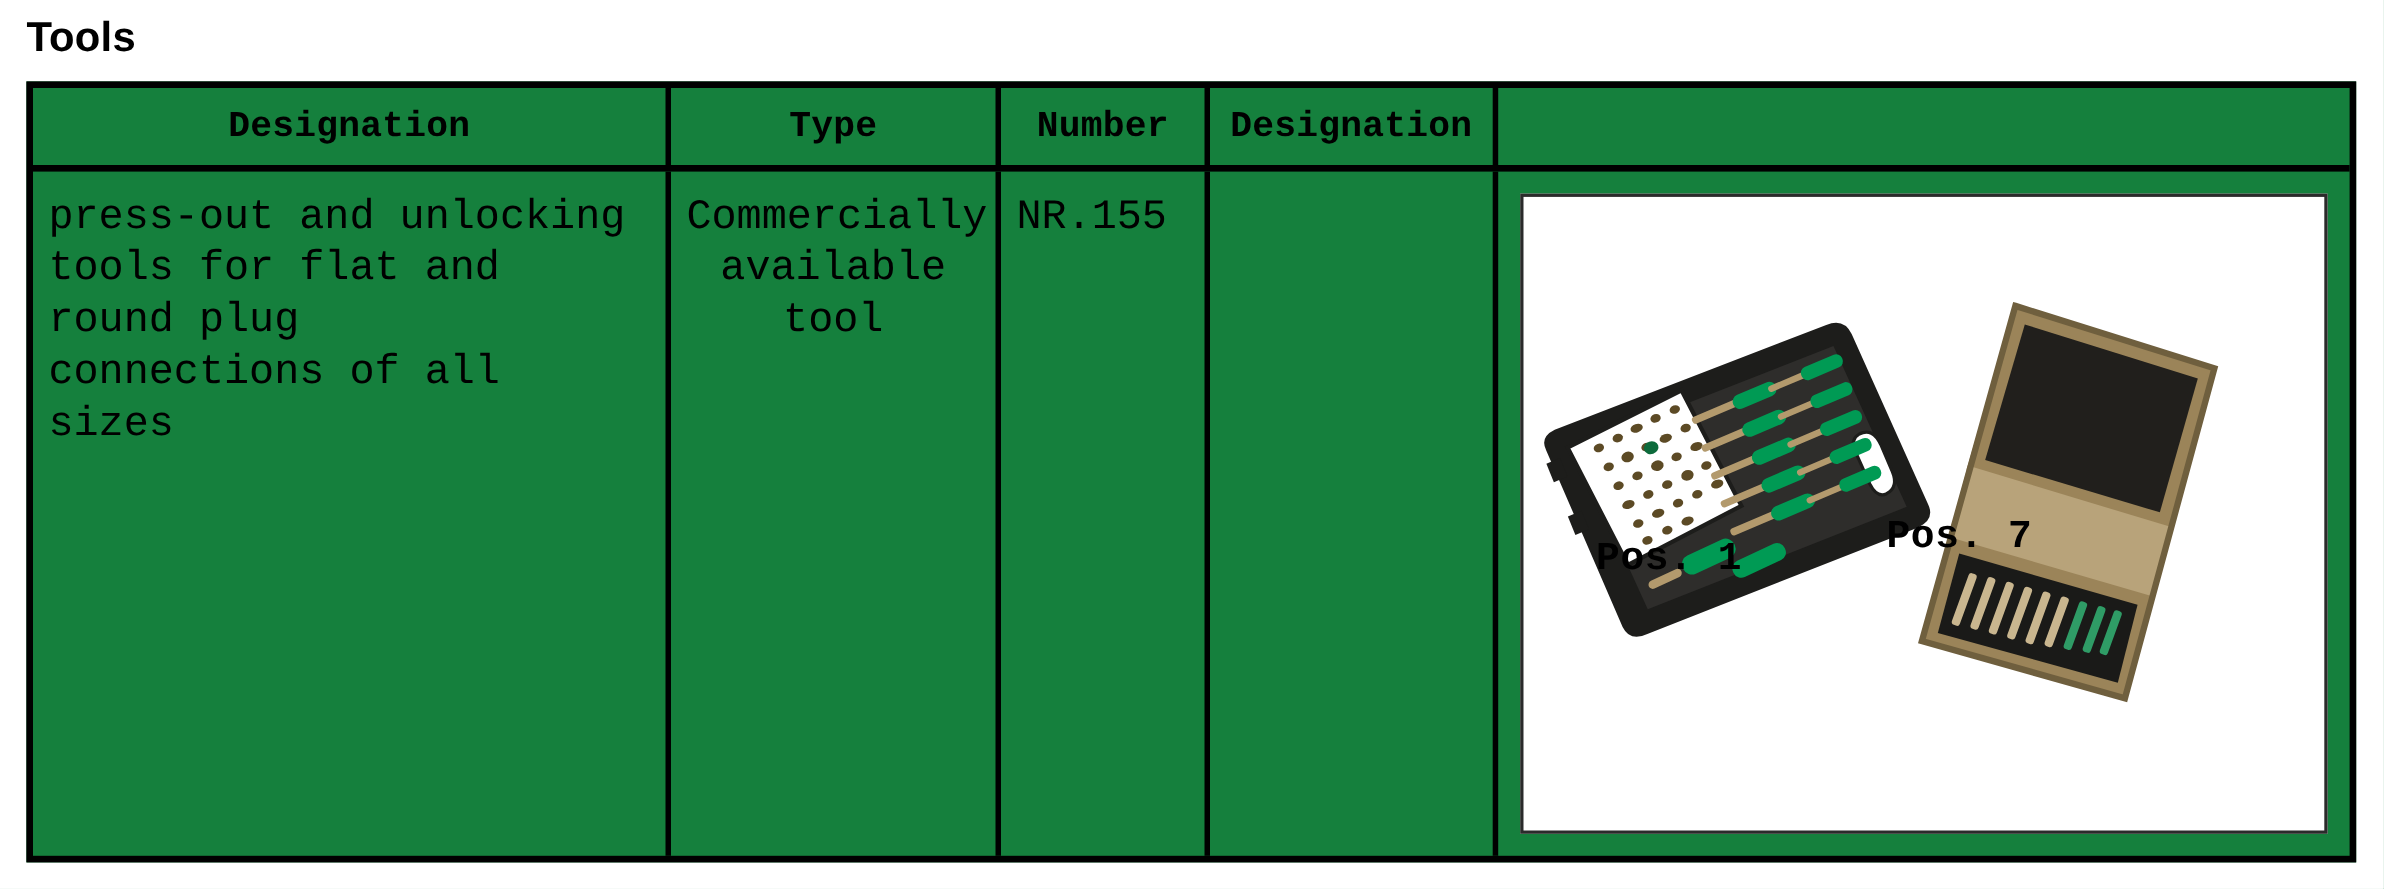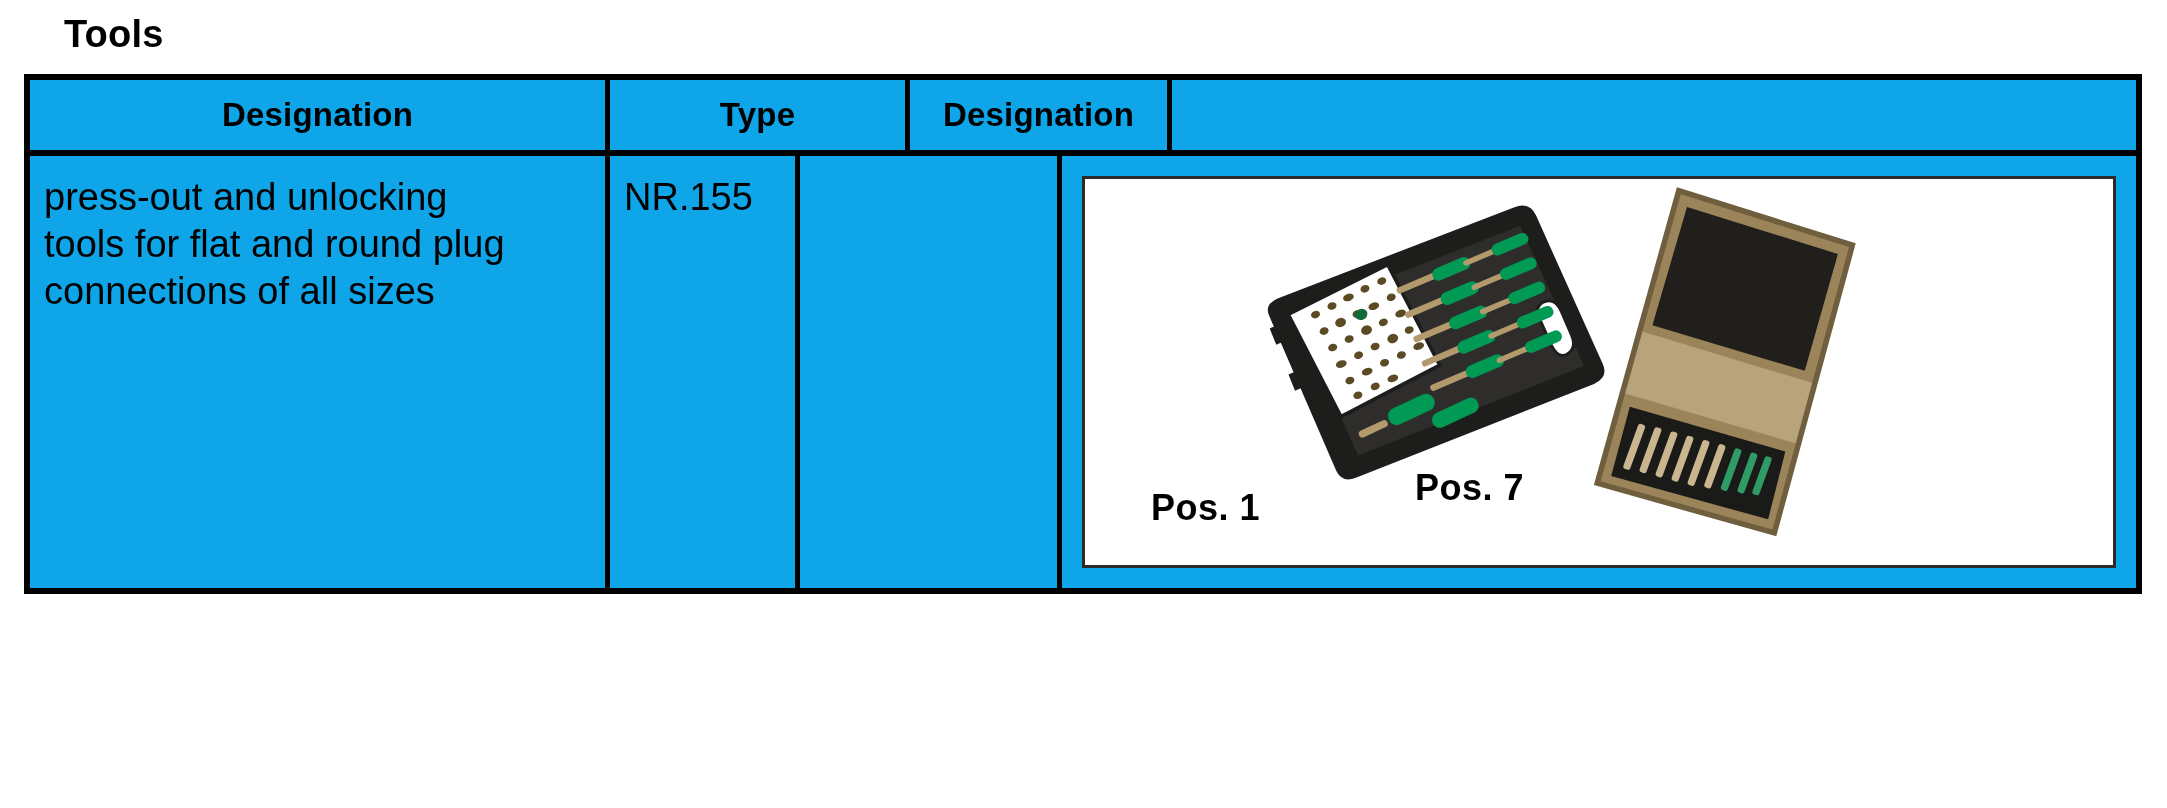--- a/index.html
+++ b/index.html
@@ -18,33 +18,33 @@
 
   
   .page-title {
     position: absolute;
     left: 24px;
     top: 12px;
     font-size: 38px;
     font-weight: bold;
     letter-spacing: 0.2px;
     line-height: 44px;
-    margin-left: 40px;
   }
 
   
   .tools-table {
     position: absolute;
     left: 24px;
     top: 74px;
     width: 2118px;
-    height: 520px;
+    height: 710px;
     border: 6px solid #000000;
     box-sizing: border-box;
-    background: #0ea5e9;
+    background: #15803d;
+    font-family: Liberation Mono, monospace;
   }
 
   .table-inner {
     display: flex;
     flex-direction: column;
     width: 100%;
     height: 100%;
   }
 
   .header-row {
@@ -133,32 +133,37 @@
 <body>
 
 <div class="page-title">Tools</div>
 
 <div class="tools-table">
   <div class="table-inner">
 
     <div class="header-row">
       <div class="cell header-cell col-designation">Designation</div>
       <div class="cell header-cell col-type">Type</div>
+      <div class="cell header-cell col-number">Number</div>
       <div class="cell header-cell col-description">Designation</div>
       <div class="cell header-cell col-image"></div>
     </div>
 
     <div class="body-row">
 
       <div class="cell body-cell col-designation">
         <span class="desig-text">press-out and unlocking
 tools for flat and round plug
 connections of all sizes</span>
       </div>
 
+      <div class="cell body-cell col-type">
+        <span class="type-text">Commercially
+available tool</span>
+      </div>
 
       <div class="cell body-cell col-number align-center">
         <span class="number-text">NR.155</span>
       </div>
 
       <div class="cell body-cell col-description">
         <span class="desc-text"></span>
       </div>
 
       <div class="cell image-cell col-image">

